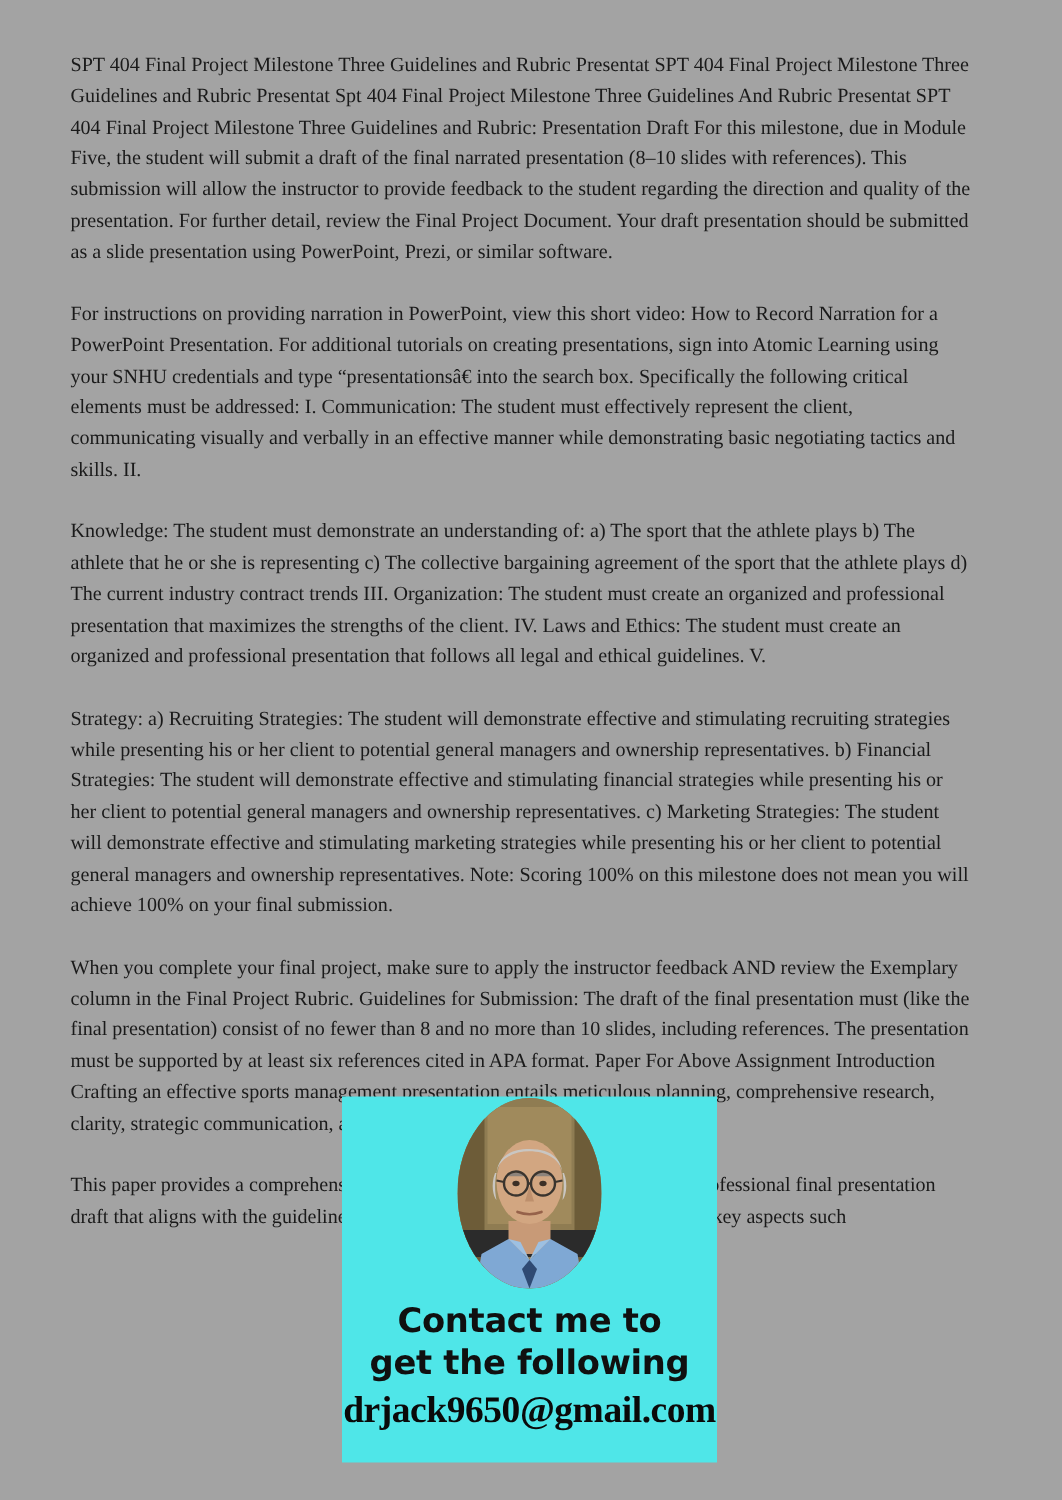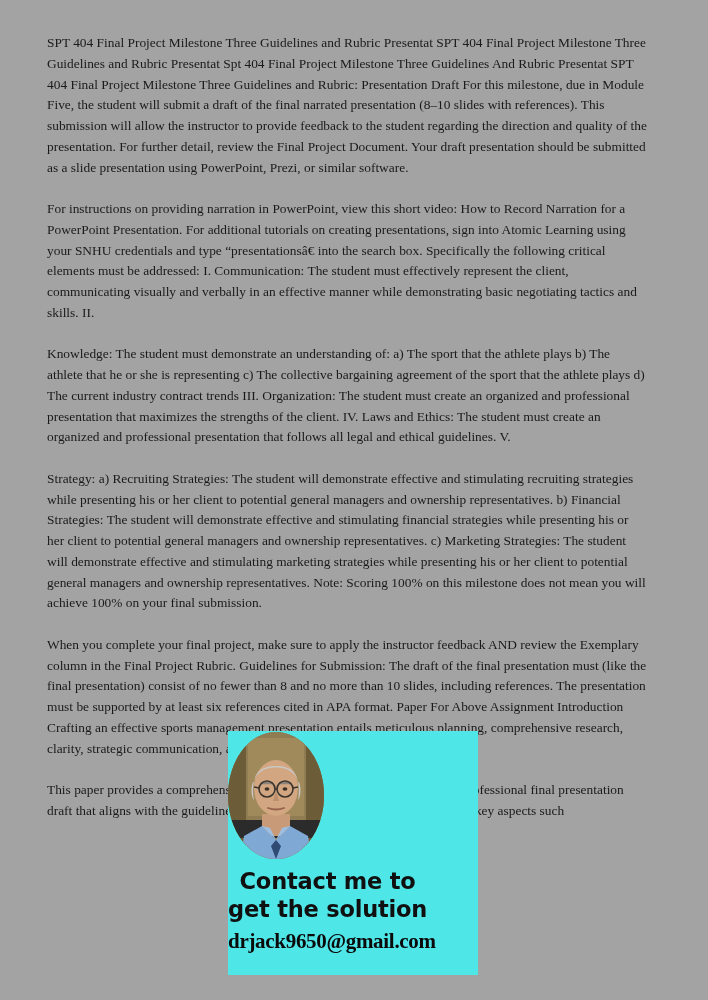--- a/index.html
+++ b/index.html
@@ -46,21 +46,21 @@
   #promo-overlay {
     position: absolute;
     left: 228px;
     top: 731px;
     width: 250px;
     height: 244px;
     background: #4FE6E8;
     z-index: 10;
     display: flex;
     flex-direction: column;
-    align-items: flex-start;
+    align-items: center;
     overflow: hidden;
   }
 
   #promo-avatar {
     width: 96px;
     height: 127px;
     margin-top: 1px;
     border-radius: 50%;
     overflow: hidden;
     position: relative;
@@ -78,21 +78,21 @@
     color: #101010;
     text-align: center;
     letter-spacing: -0.2px;
   }
   #promo-headline .hl-line { display: block; }
 
   #promo-email {
     margin-top: 5px;
     font-family: "Liberation Serif", "DejaVu Serif", serif;
     font-weight: bold;
-    font-size: 21px;
+    font-size: 25px;
     line-height: 26px;
     color: #0a0a0a;
     text-align: center;
     letter-spacing: -0.3px;
   }
 </style>
 </head>
 <body>
 
 <div id="page">
@@ -145,20 +145,20 @@
         <ellipse cx="57" cy="57" rx="2.4" ry="1.8" fill="#3b2f26"></ellipse>
 
         <path d="M48 59 L45 69 L51 69 Z" fill="#bd8f6c"></path>
 
         <path d="M40 76 Q48 79 56 76" stroke="#96624a" stroke-width="1.8" fill="none" stroke-linecap="round"></path>
       </svg>
     </div>
 
     <div id="promo-headline">
       <span class="hl-line">Contact me to</span>
-      <span class="hl-line">get the solution</span>
+      <span class="hl-line">get the following</span>
     </div>
 
     <div id="promo-email">drjack9650@gmail.com</div>
 
   </div>
 
 </div>
 
 </body></html>

